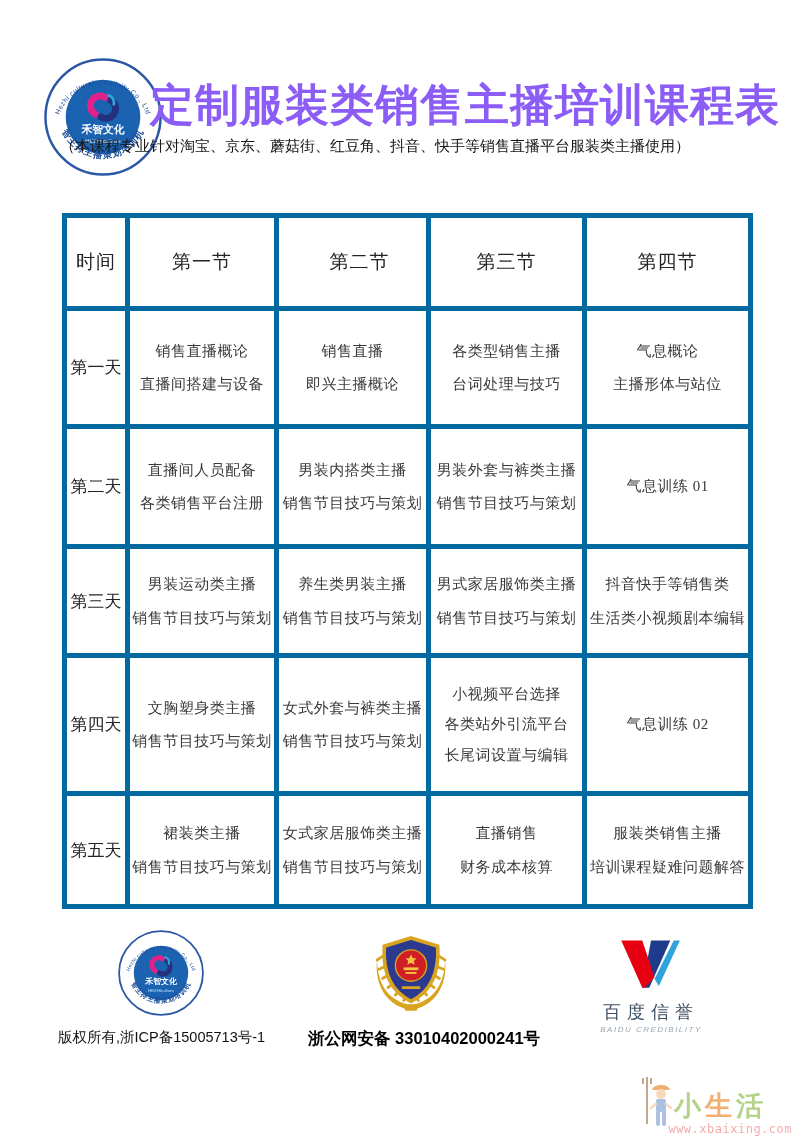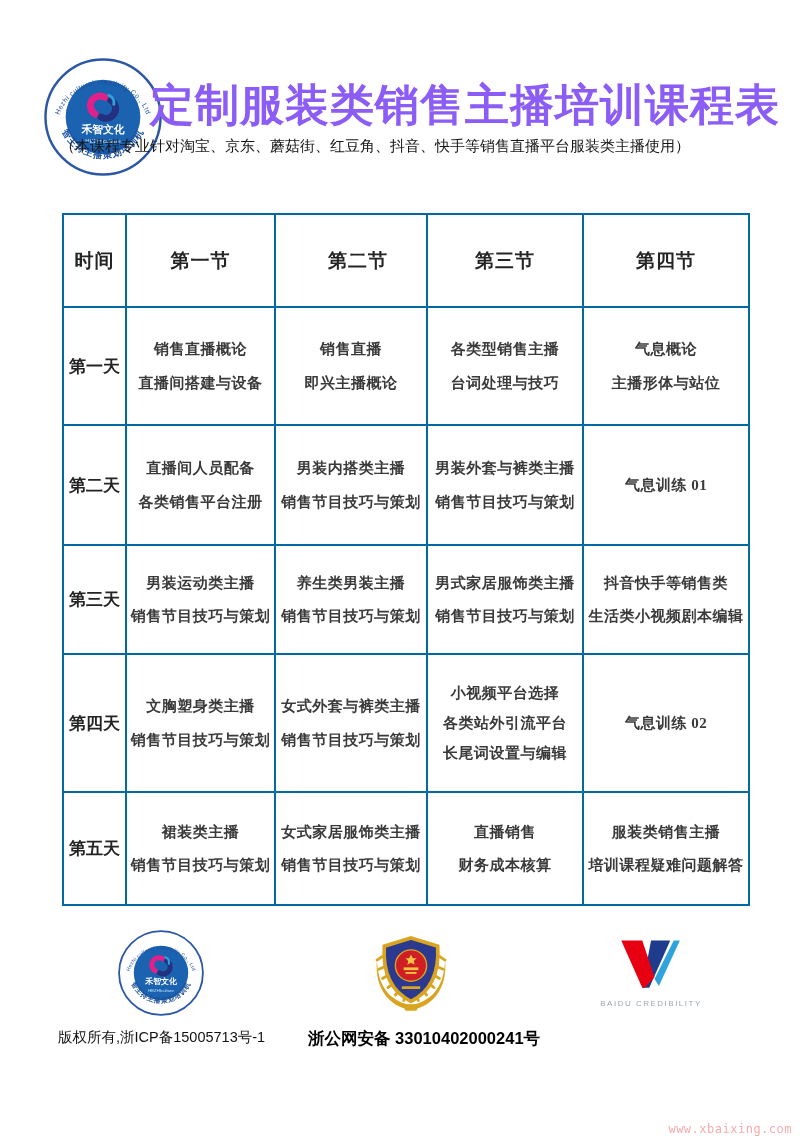--- a/index.html
+++ b/index.html
@@ -26,23 +26,23 @@
     text-align:left; font-size:15px; color:#161616;
     white-space:nowrap;
   }
 
   
   table.schedule {
     position:absolute; left:62px; top:213px; width:686px;
     border-collapse:collapse; table-layout:fixed;
   }
   .schedule th, .schedule td {
-    border:2px solid #0369a1;
+    border:5px solid #0369a1;
     text-align:center; vertical-align:middle;
-    font-weight:bold; padding:2px;
+    font-weight:normal; padding:2px;
   }
   .schedule thead th { font-size:19px; color:#242424; letter-spacing:1px; }
   .day-cell  { font-size:17px; color:#242424; }
   .cell-line { font-size:15px; color:#3a3a3a; margin:13px 0; line-height:1.35; letter-spacing:0.5px; }
   td.compact .cell-line { margin:10px 0; }
 
   
   .footer-left   { position:absolute; left:58px;  top:930px; width:205px; text-align:center; }
   .footer-center { position:absolute; left:308px; top:930px; width:205px; text-align:center; }
   .footer-right  { position:absolute; left:555px; top:936px; width:192px; text-align:center; }
@@ -56,21 +56,21 @@
     font-family:"Liberation Sans", sans-serif; font-weight:bold;
     font-size:16.5px; color:#000; margin-top:10px; white-space:nowrap;
   }
   .baidu-v { width:70px; height:58px; }
   .baidu-cn {
     font-family:"Liberation Sans", sans-serif; font-size:18px; color:#3d4f63;
     letter-spacing:6px; margin-top:2px;
   }
   .baidu-en {
     font-family:"Liberation Sans", sans-serif; font-size:8px; color:#9aa6b0;
-    letter-spacing:1.5px; margin-top:1px;
+    letter-spacing:1.5px; margin-top:1px;font-style:italic;
   }
   .baidu-caption {
     font-family:"Liberation Sans", sans-serif; font-weight:bold;
     font-size:16.5px; color:#000; margin-top:8px; letter-spacing:2px;
   }
 
   
   .watermark { position:absolute; right:8px; bottom:6px; width:152px; opacity:0.85; }
   .wm-row { display:flex; align-items:flex-end; }
   .wm-figure { width:34px; height:56px; flex:0 0 auto; }
@@ -261,18 +261,33 @@
   </svg>
   <div class="police-text">浙公网安备 33010402000241号</div>
 </div>
 
 <div class="footer-right">
   <svg class="baidu-v" viewBox="0 0 80 60">
     <polygon points="40,2 62,2 38,56 30,56" fill="#1f3b8c"></polygon>
     <polygon points="66,2 73,2 49,54 44,46" fill="#2fa3dc"></polygon>
     <polygon points="6,2 30,2 44,44 33,56 30,56" fill="#e60012"></polygon>
   </svg>
+  <div class="baidu-cn">百度信誉</div>
   <div class="baidu-en">BAIDU CREDIBILITY</div>
 </div>
 
 <div class="watermark">
+  <div class="wm-row">
+    <svg class="wm-figure" viewBox="0 0 34 56">
+      <line x1="7" y1="10" x2="7" y2="50" stroke="#b9987a" stroke-width="2"></line>
+      <path d="M3 10 v-6 M7 10 v-7 M11 10 v-6" stroke="#b9987a" stroke-width="2"></path>
+      <path d="M12 16 a9 5 0 0 1 18 0 Z" fill="#e8a45a"></path>
+      <circle cx="21" cy="20" r="5" fill="#f7d3b2"></circle>
+      <rect x="16" y="25" width="10" height="13" rx="2" fill="#9db6dd"></rect>
+      <path d="M16 30 l-5 4 M26 30 l5 4" stroke="#f7d3b2" stroke-width="2.5" stroke-linecap="round"></path>
+      <path d="M18 38 v12 M24 38 v12" stroke="#9db6dd" stroke-width="4" stroke-linecap="round"></path>
+    </svg>
+    <div class="wm-text">
+      <span class="wm-c1">小</span><span class="wm-c2">生</span><span class="wm-c3">活</span>
+    </div>
+  </div>
   <div class="wm-url">www.xbaixing.com</div>
 </div>
 
 </body></html>

